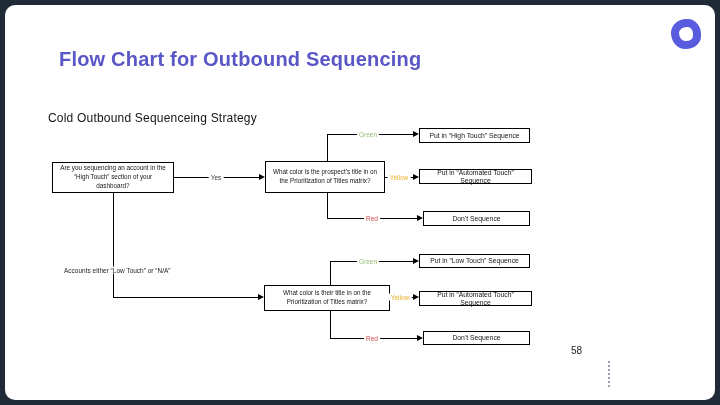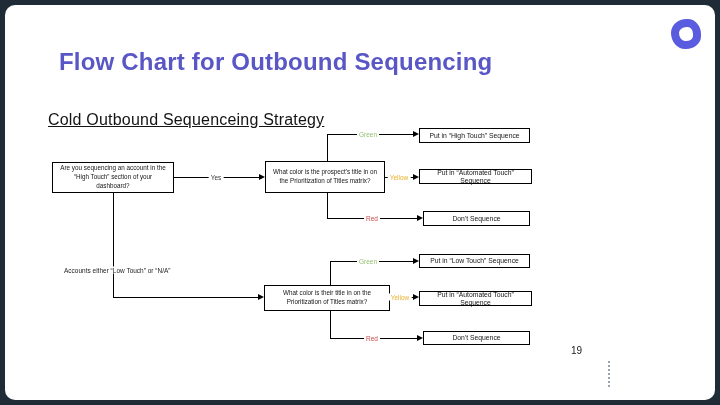--- a/index.html
+++ b/index.html
@@ -6,32 +6,32 @@
   body{
     width:720px;height:405px;position:relative;overflow:hidden;
     background:#1f2c38;
     font-family:"Liberation Sans", sans-serif;
   }
   .slide{position:absolute;inset:5px;background:#ffffff;border-radius:10px;}
   .stage{position:absolute;inset:0;}
 
   .slide-title{
     position:absolute;left:59px;top:48px;
-    font-size:24px;font-weight:700;color:#5956c5;letter-spacing:.2px;
+    font-size:20px;font-weight:700;color:#5956c5;letter-spacing:.2px;
   }
   .logo-mark{
     position:absolute;left:671px;top:19px;width:30px;height:30px;box-sizing:border-box;
     border:8px solid #5a5ce0;
     border-radius:54% 46% 52% 48% / 48% 52% 44% 56%;
     background:#fff;
   }
 
   .chart-heading{
     position:absolute;left:48px;top:111px;
-    font-size:16px;color:#141414;letter-spacing:.2px;text-decoration:underline;
+    font-size:12px;color:#141414;letter-spacing:.2px;
   }
 
   .node{
     position:absolute;box-sizing:border-box;background:#fff;color:#161616;
     border:1.2px solid #000;
     display:flex;align-items:center;justify-content:center;text-align:center;
   }
   .node.q{border-width:1.6px;font-size:6.3px;line-height:1.4;padding:1px 4px;}
   .node.action{font-size:6.8px;line-height:1.1;padding:0 2px;}
 
@@ -108,16 +108,16 @@
 
   <div class="hl" style="left:390px;top:297px;width:23px;"></div>
   <div class="arr" style="left:413px;top:294px;"></div>
   <div class="elabel c-yellow" style="left:400px;top:297px;">Yellow</div>
 
   <div class="vl" style="left:330px;top:311px;height:27px;"></div>
   <div class="hl" style="left:330px;top:338px;width:87px;"></div>
   <div class="arr" style="left:417px;top:335px;"></div>
   <div class="elabel c-red" style="left:372px;top:338px;">Red</div>
 
-  <div class="page-number">19</div>
+  <div class="page-number">58</div>
   <div class="footer-divider"></div>
 
 </div>
 
 </body></html>

